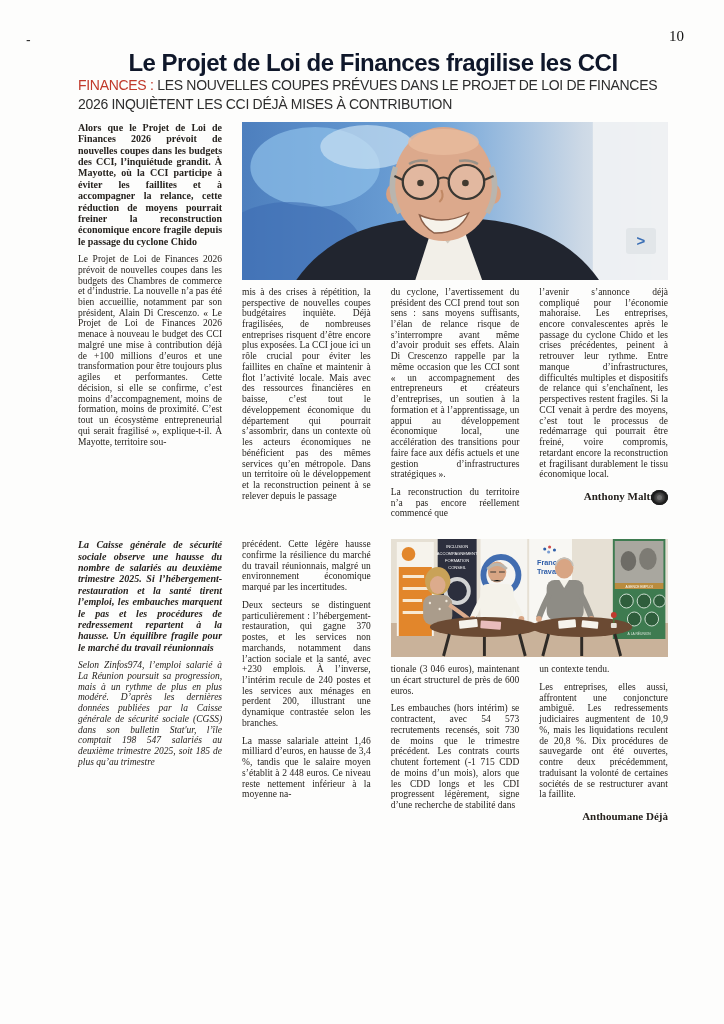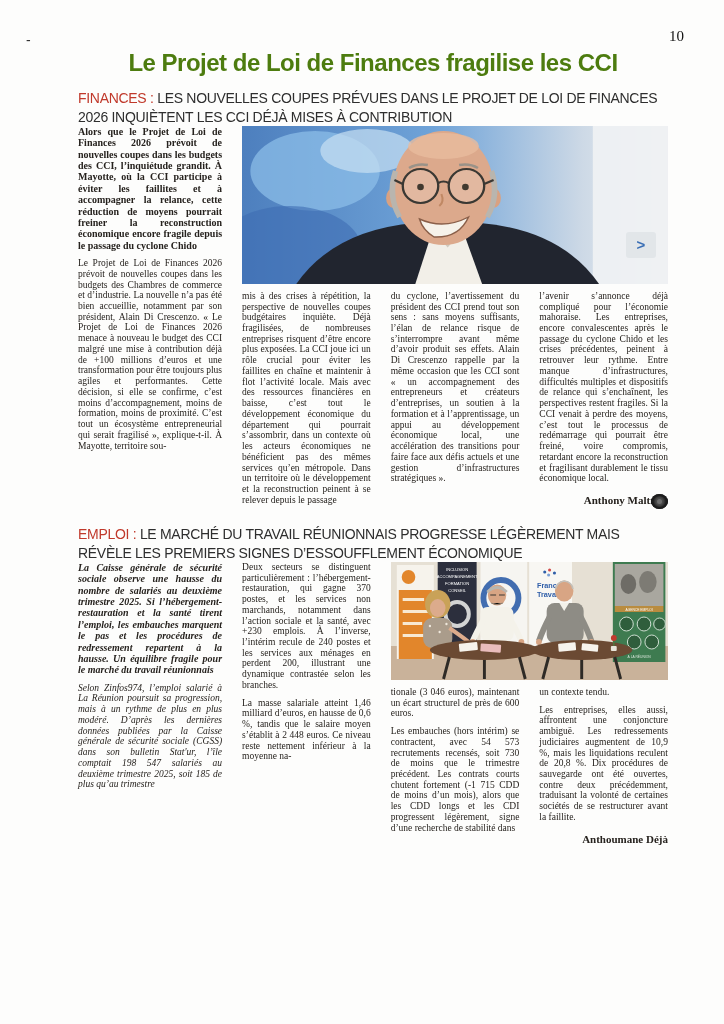--- a/index.html
+++ b/index.html
@@ -10,33 +10,33 @@
     font-family:"Liberation Serif", serif;
   }
   .corner-dash { position:absolute; left:26px; top:32px; font-family:"Liberation Sans",sans-serif; font-size:14px; color:#333; }
   .page-number { position:absolute; right:40px; top:28px; font-size:15px; color:#111; }
 
   .content { padding:50px 56px 0 78px; }
 
   
   .headline {
     font-family:"Liberation Sans", sans-serif; font-weight:700;
-    font-size:24px; letter-spacing:-0.5px; color:#4d7c0f;
+    font-size:24px; letter-spacing:-0.5px; color:#0f172a;
     text-align:center; line-height:1.1;
   }
   .kicker {
     font-family:"Liberation Sans", sans-serif; font-size:14px; letter-spacing:-0.3px;
-    color:#2e2e2e; line-height:1.3; margin-top:13px; font-weight:400;
+    color:#2e2e2e; line-height:1.3; margin-top:0; font-weight:400;
   }
   .kicker .kicker-label { color:#c0392b; }
 
   
   .art-grid {
     display:grid; grid-template-columns:1.12fr 1fr 1fr 1fr;
-    column-gap:20px; 
+    column-gap:20px; margin-top:9px;
   }
   .body-text { font-size:9.5px; line-height:1.13; text-align:justify; color:#26221e; }
   .body-text p { margin-bottom:7px; }
   .lead { font-weight:700; font-size:10px; line-height:1.14; margin-bottom:9px; }
   .author { font-weight:700; font-size:11px; text-align:right; margin-top:10px; white-space:nowrap; }
 
   
   .a1-col1 { grid-column:1; grid-row:1 / span 2; }
   .a1-photo-wrap { grid-column:2 / span 3; grid-row:1; position:relative; height:158px; margin-bottom:7px; }
   .a1-photo-wrap svg { display:block; width:100%; height:100%; }
@@ -130,41 +130,42 @@
             </g>
           </svg>
           <button class="next-btn">&gt;</button>
         </div>
 
         <div class="a1-col2 body-text">
           <p>mis à des crises à répétition, la perspective de nouvelles coupes budgétaires inquiète. Déjà fragilisées, de nombreuses entreprises risquent d’être encore plus exposées. La CCI joue ici un rôle crucial pour éviter les faillites en chaîne et maintenir à flot l’activité locale. Mais avec des ressources financières en baisse, c’est tout le développement économique du département qui pourrait s’assombrir, dans un contexte où les acteurs économiques ne bénéficient pas des mêmes services qu’en métropole. Dans un territoire où le développement et la reconstruction peinent à se relever depuis le passage</p>
         </div>
         <div class="a1-col3 body-text">
           <p>du cyclone, l’avertissement du président des CCI prend tout son sens : sans moyens suffisants, l’élan de relance risque de s’interrompre avant même d’avoir produit ses effets. Alain Di Crescenzo rappelle par la même occasion que les CCI sont « un accompagnement des entrepreneurs et créateurs d’entreprises, un soutien à la formation et à l’apprentissage, un appui au développement économique local, une accélération des transitions pour faire face aux défis actuels et une gestion d’infrastructures stratégiques ».</p>
+          <p>La reconstruction du territoire n’a pas encore réellement commencé que</p>
         </div>
         <div class="a1-col4 body-text">
           <p>l’avenir s’annonce déjà compliqué pour l’économie mahoraise. Les entreprises, encore convalescentes après le passage du cyclone Chido et les crises précédentes, peinent à retrouver leur rythme. Entre manque d’infrastructures, difficultés multiples et dispositifs de relance qui s’enchaînent, les perspectives restent fragiles. Si la CCI venait à perdre des moyens, c’est tout le processus de redémarrage qui pourrait être freiné, voire compromis, retardant encore la reconstruction et fragilisant durablement le tissu économique local.</p>
           <div class="author"><span>Anthony Maltr</span><span class="stamp"></span></div>
         </div>
       </div>
     </section>
 
     <section class="article2">
-      <div class="kicker"><span class="kicker-label">EMPLOI :</span><span> LE MARCHÉ DU TRAVAIL RÉUNIONNAIS PROGRESSE LÉGÈREMENT MAIS RÉVÈLE LES PREMIERS SIGNES D’ESSOUFFLEMENT ÉCONOMIQUE</span></div>
 
       <div class="art-grid">
 
         <div class="a2-col1 body-text">
           <p class="lead">La Caisse générale de sécurité sociale observe une hausse du nombre de salariés au deuxième trimestre 2025. Si l’hébergement-restauration et la santé tirent l’emploi, les embauches marquent le pas et les procédures de redressement repartent à la hausse. Un équilibre fragile pour le marché du travail réunionnais</p>
           <p>Selon Zinfos974, l’emploi salarié à La Réunion poursuit sa progression, mais à un rythme de plus en plus modéré. D’après les dernières données publiées par la Caisse générale de sécurité sociale (CGSS) dans son bulletin Stat'ur, l’île comptait 198 547 salariés au deuxième trimestre 2025, soit 185 de plus qu’au trimestre</p>
         </div>
 
         <div class="a2-col2 body-text">
+          <p>précédent. Cette légère hausse confirme la résilience du marché du travail réunionnais, malgré un environnement économique marqué par les incertitudes.</p>
           <p>Deux secteurs se distinguent particulièrement : l’hébergement-restauration, qui gagne 370 postes, et les services non marchands, notamment dans l’action sociale et la santé, avec +230 emplois. À l’inverse, l’intérim recule de 240 postes et les services aux ménages en perdent 200, illustrant une dynamique contrastée selon les branches.</p>
-          <p>La masse salariale atteint 1,46 milliard d’euros, en hausse de 0,6 %, tandis que le salaire moyen s’établit à 2 448 euros. Ce niveau reste nettement inférieur à la moyenne na-</p>
+          <p>La masse salariale atteint 1,46 milliard d’euros, en hausse de 3,4 %, tandis que le salaire moyen s’établit à 2 448 euros. Ce niveau reste nettement inférieur à la moyenne na-</p>
         </div>
 
         <div class="a2-photo-wrap">
           <svg viewBox="0 0 285 118" preserveAspectRatio="none">
             <rect x="0" y="0" width="285" height="118" fill="#e6e0d4"></rect>
             <rect x="0" y="84" width="285" height="34" fill="#c9b29a"></rect>
 
             <g>
               <rect x="6" y="3" width="38" height="94" fill="#f6f3ec"></rect>
               <circle cx="18" cy="15" r="7" fill="#e2862b"></circle>

